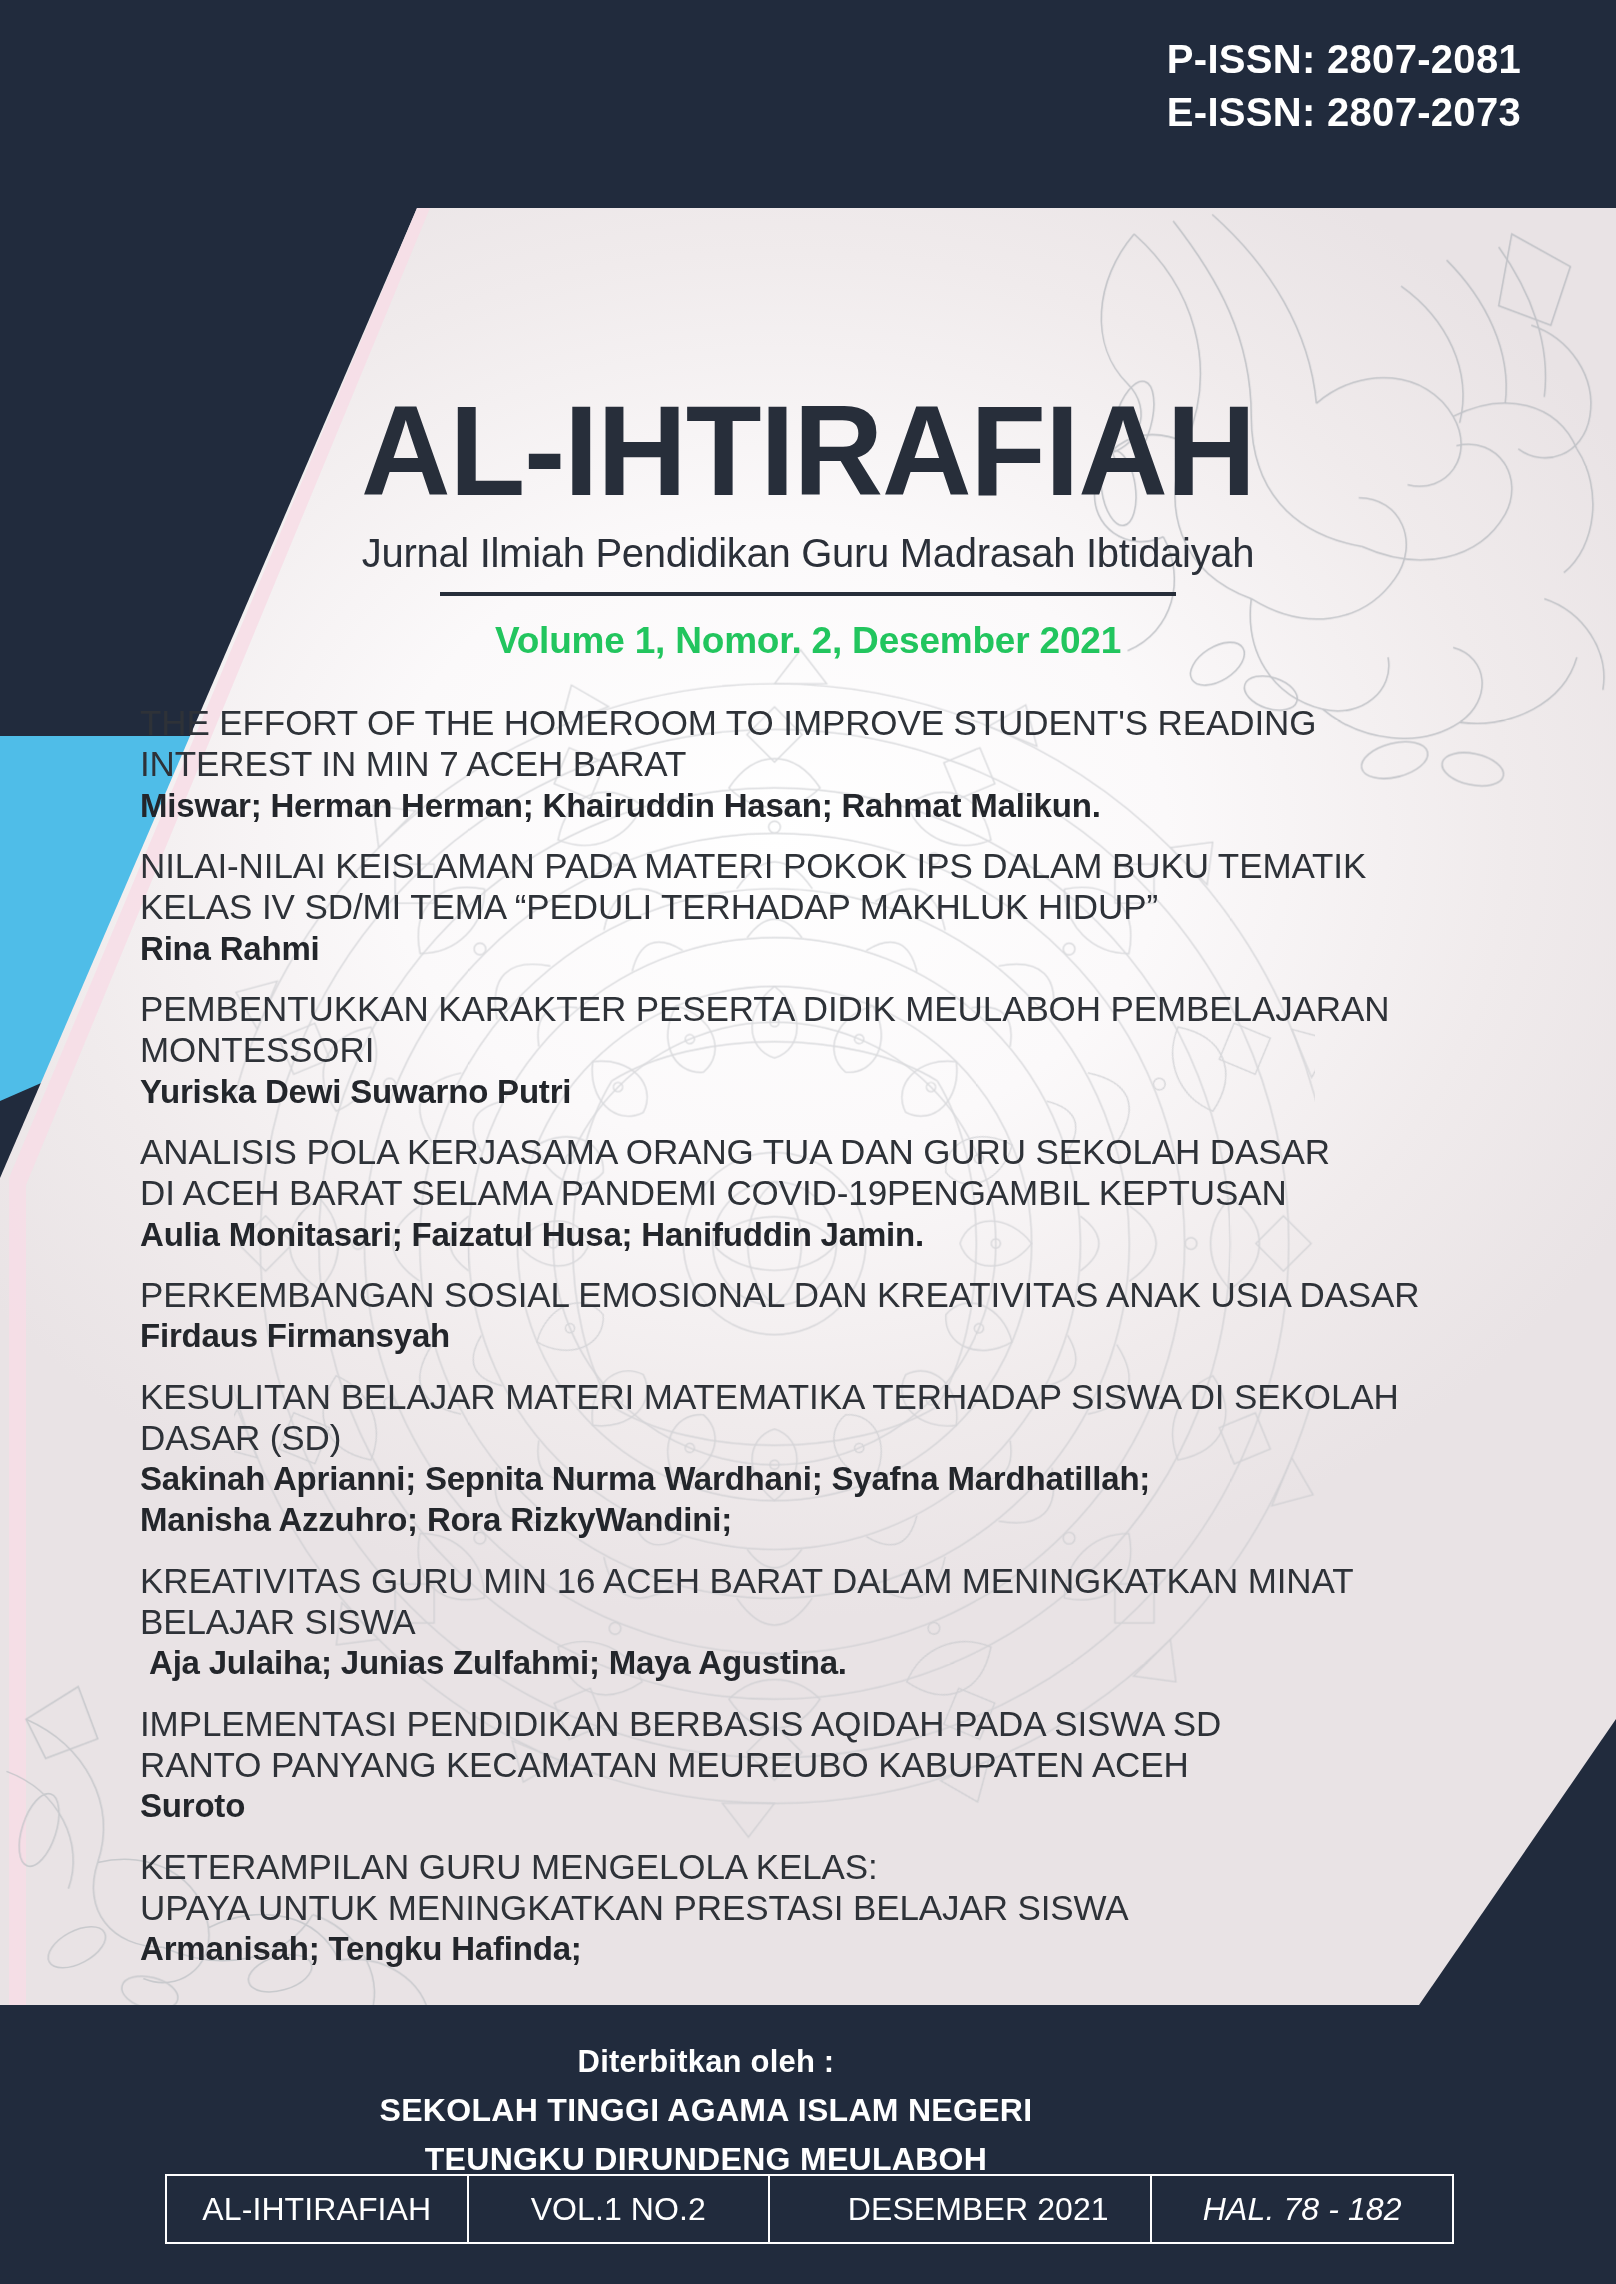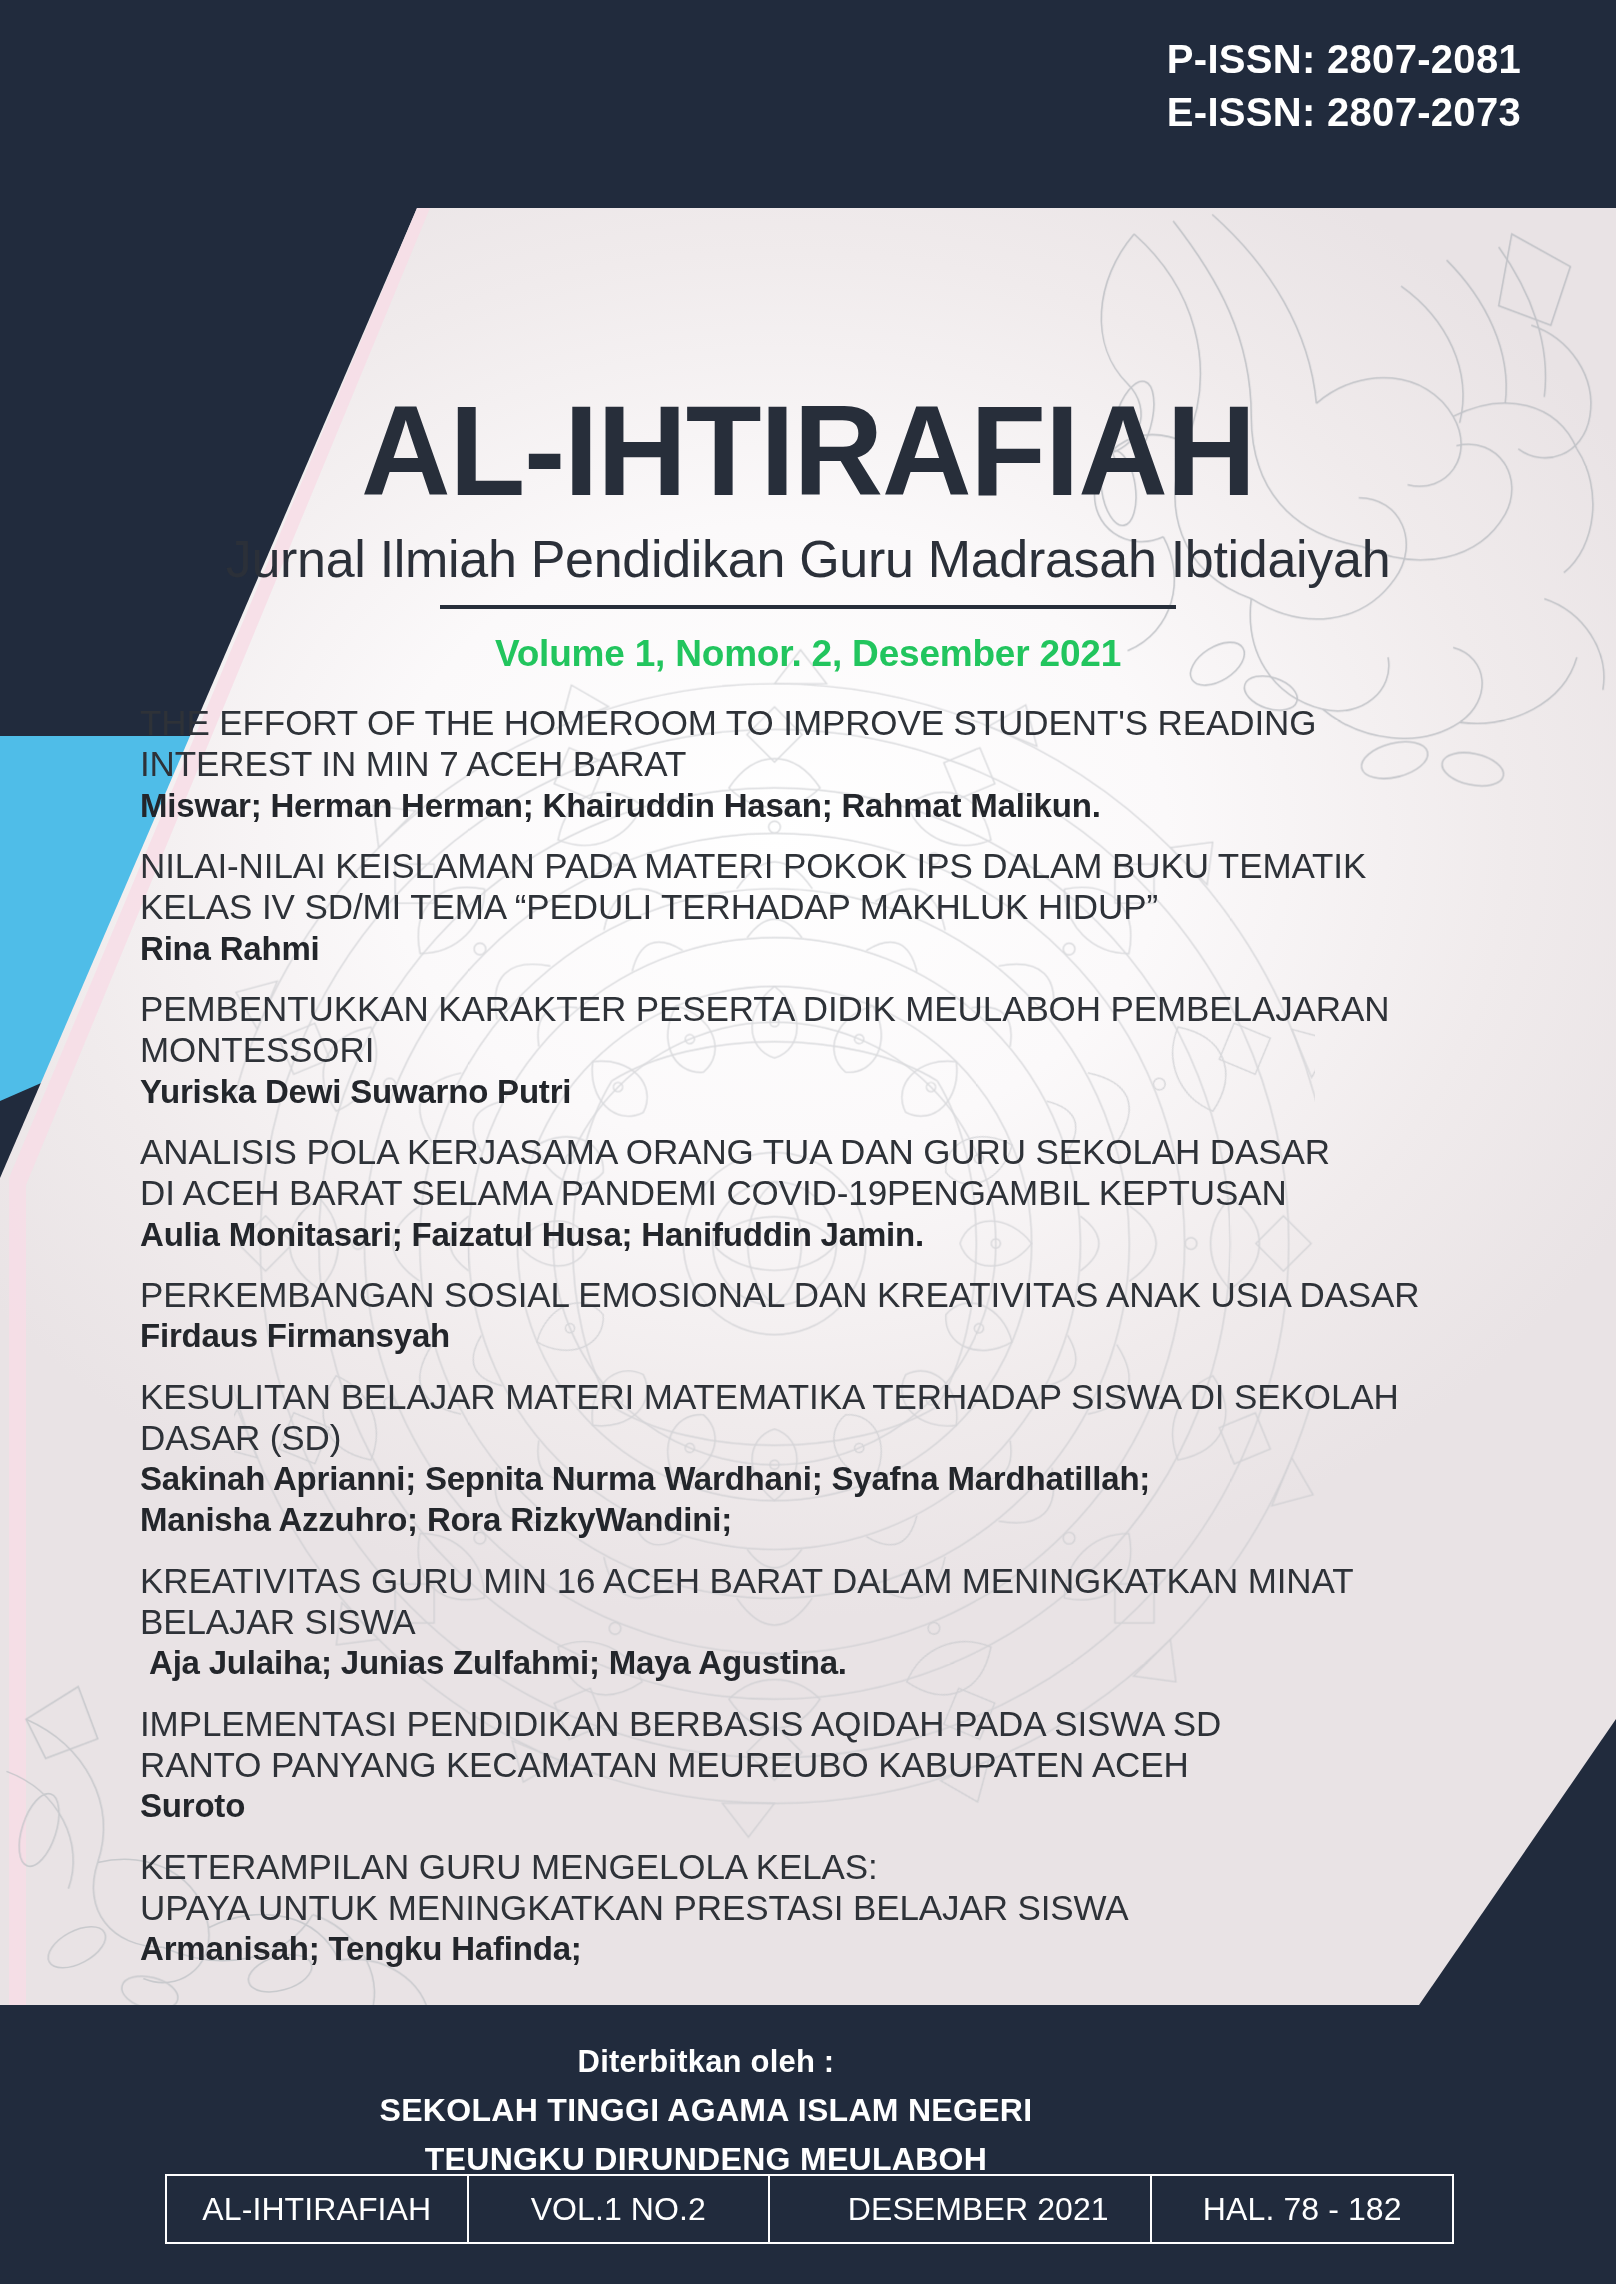--- a/index.html
+++ b/index.html
@@ -136,21 +136,21 @@
     font-size: 128px;
     font-weight: 900;
     letter-spacing: -1.3px;
     color: #272E3A;
     line-height: 1.0;
     font-stretch: condensed;
     transform: scaleX(0.97);
   }
   .journal-subtitle {
     margin-top: 15.6px;
-    font-size: 52px;
+    font-size: 40px;
     font-weight: 500;
     color: #2b3039;
     letter-spacing: -0.3px;
     line-height: 1.1;
   }
   .title-rule {
     width: 736px;
     height: 4.6px;
     background: #272E3A;
     margin: 17px auto 0 auto;
@@ -232,21 +232,21 @@
     display: flex;
     align-items: center;
     justify-content: center;
     border-right: 2.6px solid #ffffff;
     color: #ffffff;
     font-size: 32px;
     font-weight: 400;
     letter-spacing: 0.1px;
     white-space: nowrap;
   }
-  .ft-cell:last-child { border-right: none; }
+  .ft-cell:last-child { border-right: none; font-style: italic; }
   .ft-cell.wide { flex: 1.15 1 0; margin-left: 36px; }
 </style>
 </head>
 <body>
 
 <div id="cover">
 
   <div class="cyan-left-light"></div>
   <div class="cyan-left-dark"></div>
 

